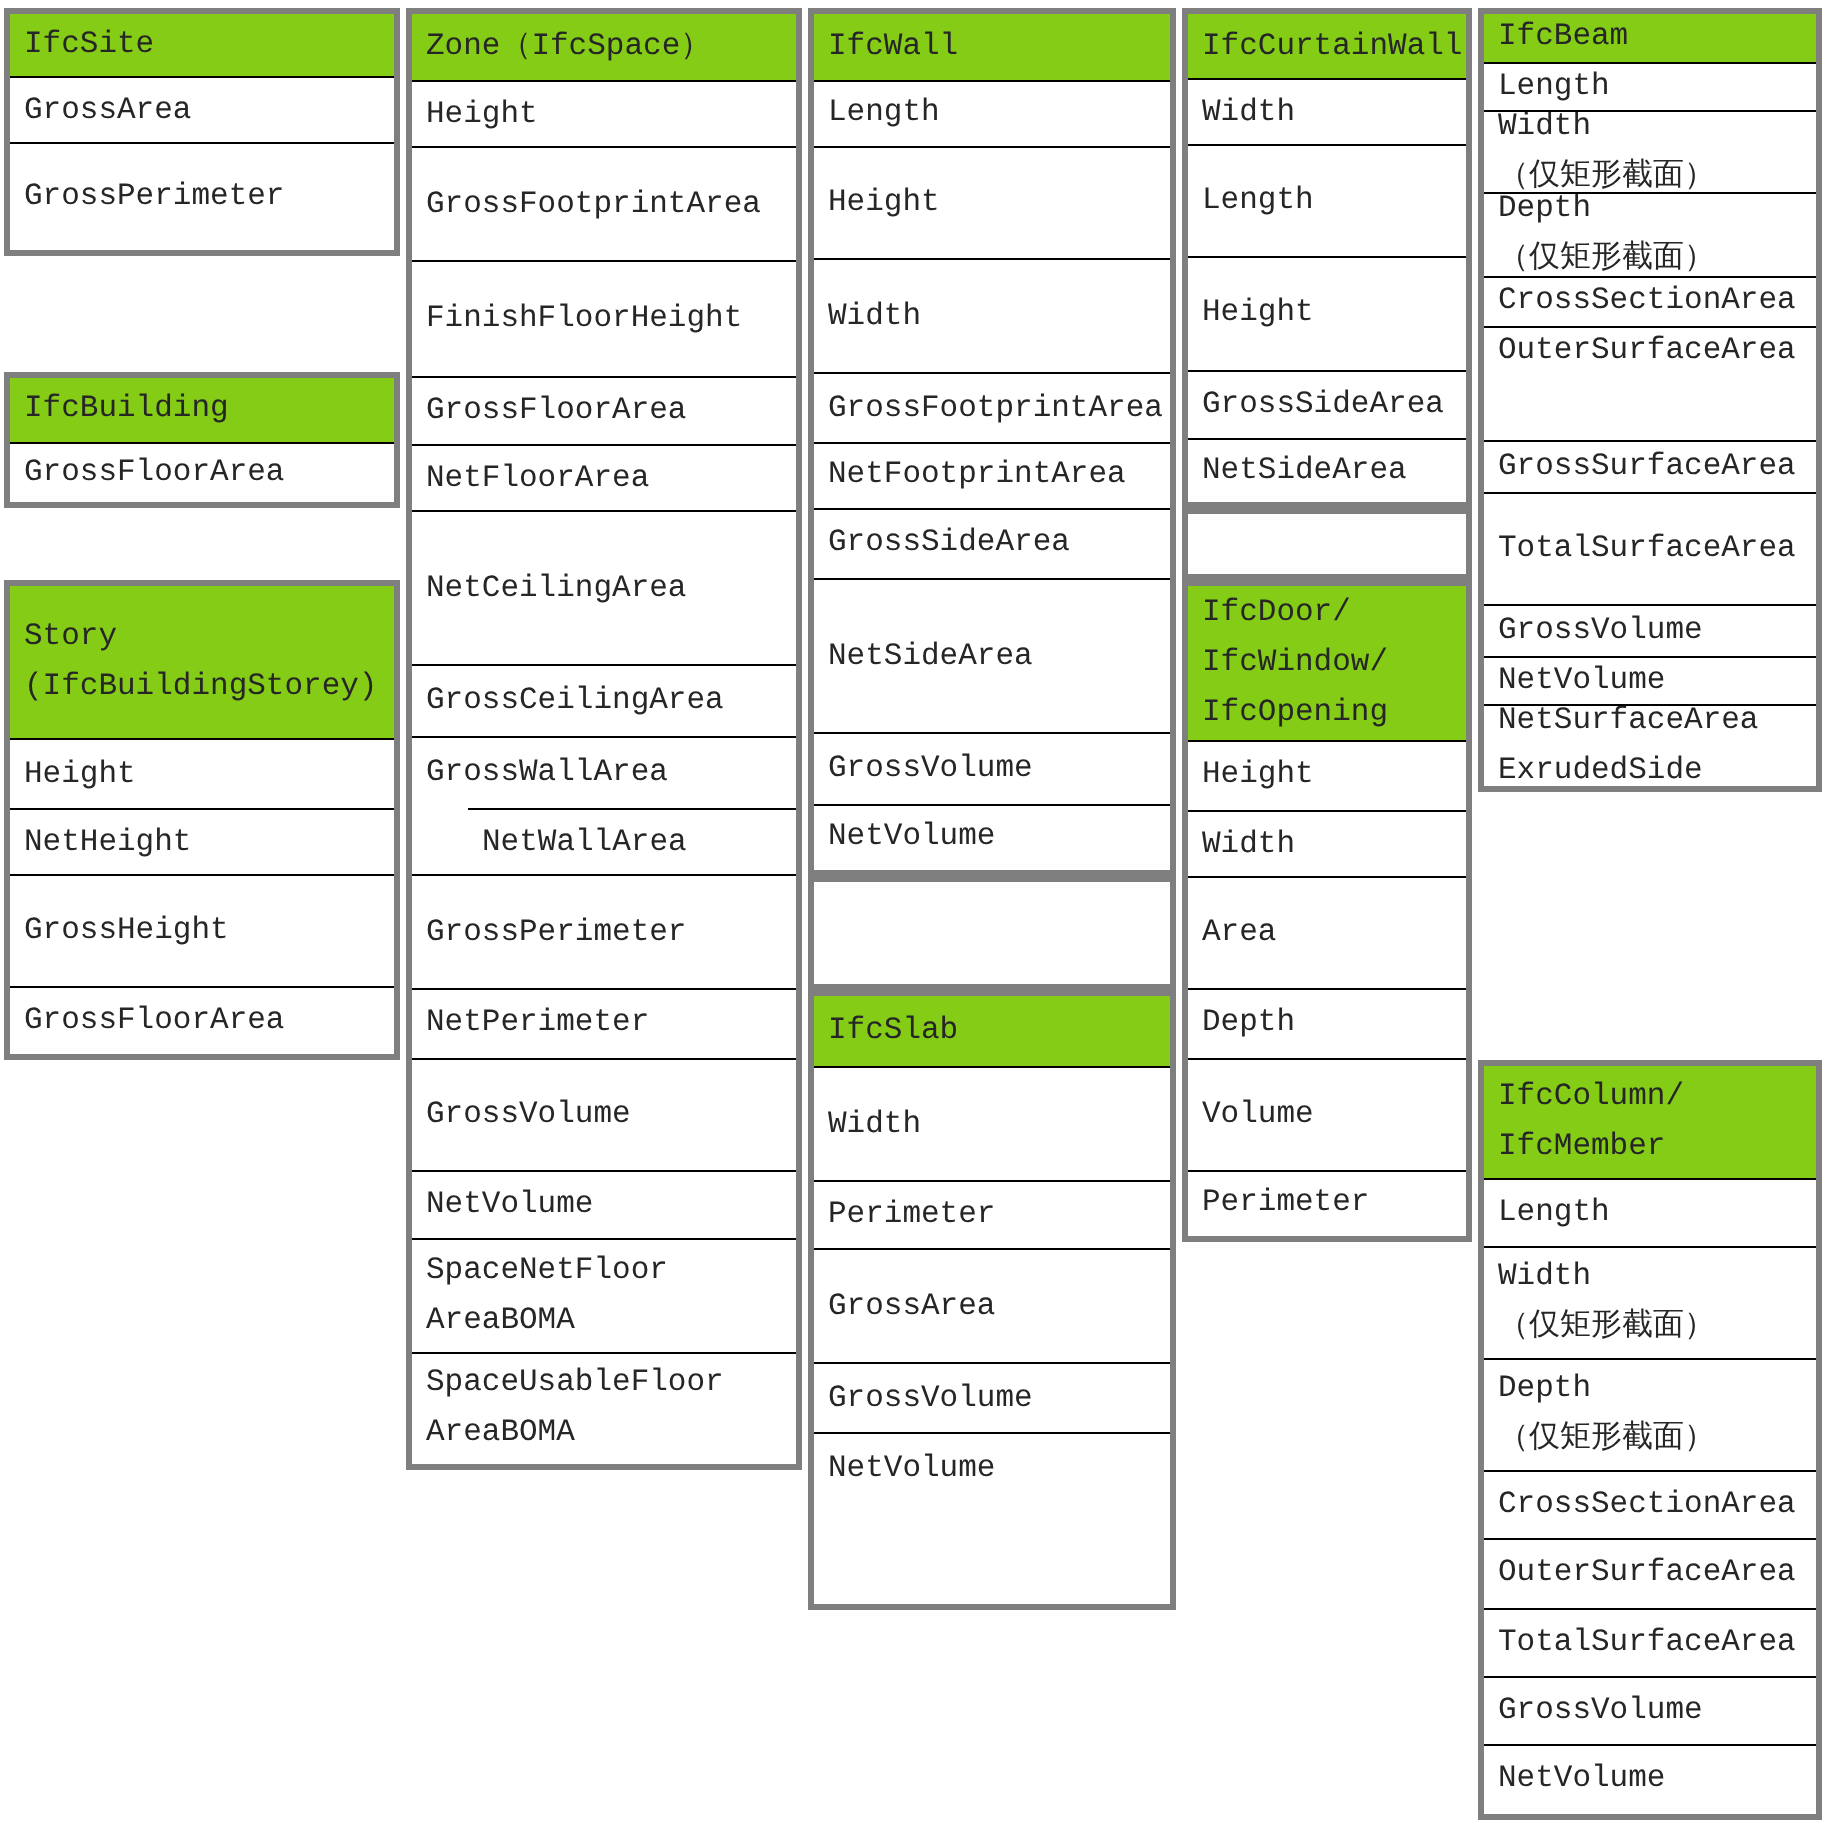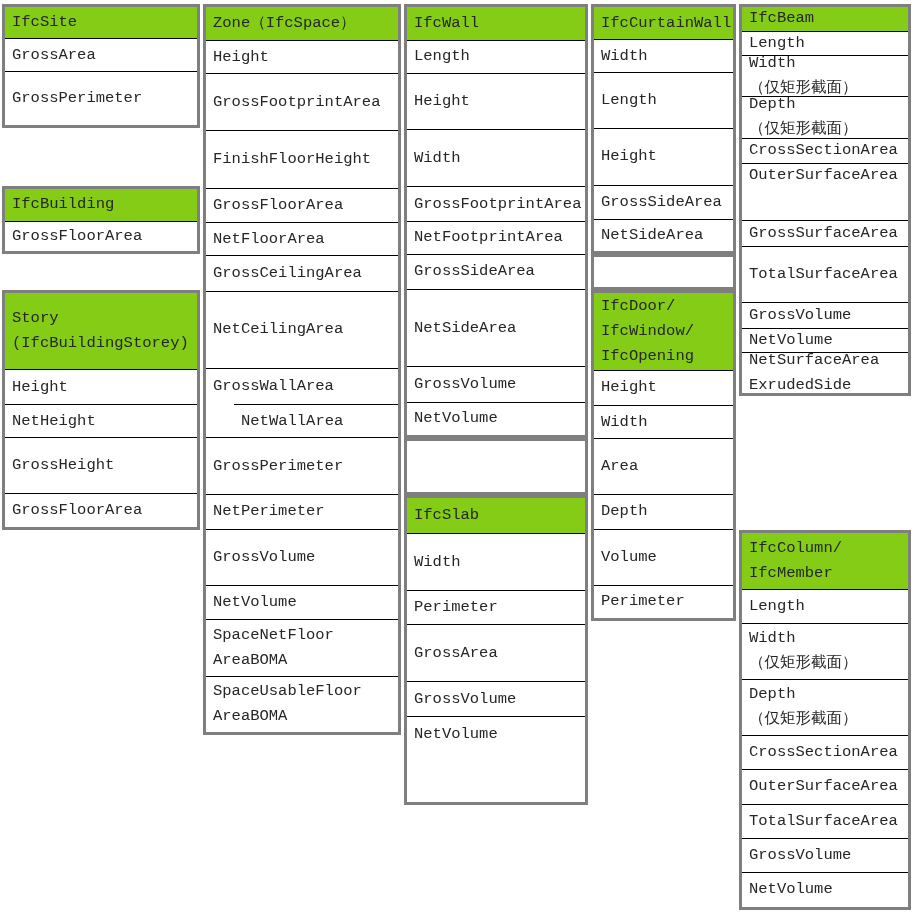--- a/index.html
+++ b/index.html
@@ -57,22 +57,22 @@
       <div class="cell" style="height: 57px;">GrossHeight</div>
       <div class="cell" style="height: 35px;">GrossFloorArea</div>
     </div>
     <div class="block" style="left: 203px; top: 4px; width: 198px; height: 731px;">
       <div class="cell hd" style="height: 33px;">Zone（IfcSpace）</div>
       <div class="cell" style="height: 34px;">Height</div>
       <div class="cell" style="height: 57px;">GrossFootprintArea</div>
       <div class="cell" style="height: 58px;">FinishFloorHeight</div>
       <div class="cell" style="height: 35px;">GrossFloorArea</div>
       <div class="cell" style="height: 33px;">NetFloorArea</div>
+      <div class="cell" style="height: 78px;">NetCeilingArea</div>
       <div class="cell" style="height: 36px;">GrossCeilingArea</div>
-      <div class="cell" style="height: 78px;">NetCeilingArea</div>
       <div class="cell" style="height: 36px;">GrossWallArea</div>
       <div class="cell" style="height: 34px; margin-left: 28px;">NetWallArea</div>
       <div class="cell" style="height: 57px;">GrossPerimeter</div>
       <div class="cell" style="height: 35px;">NetPerimeter</div>
       <div class="cell" style="height: 57px;">GrossVolume</div>
       <div class="cell" style="height: 34px;">NetVolume</div>
       <div class="cell" style="height: 57px;">SpaceNetFloor
 AreaBOMA</div>
       <div class="cell" style="height: 57px;">SpaceUsableFloor
 AreaBOMA</div>

